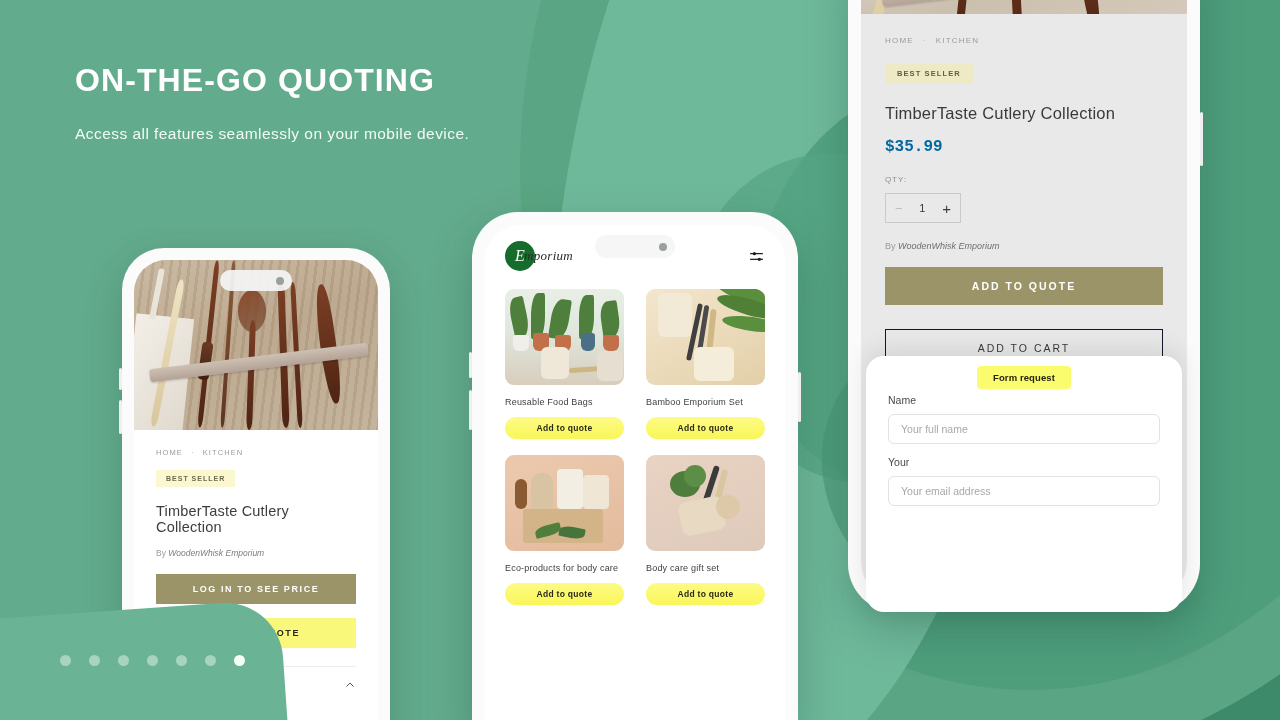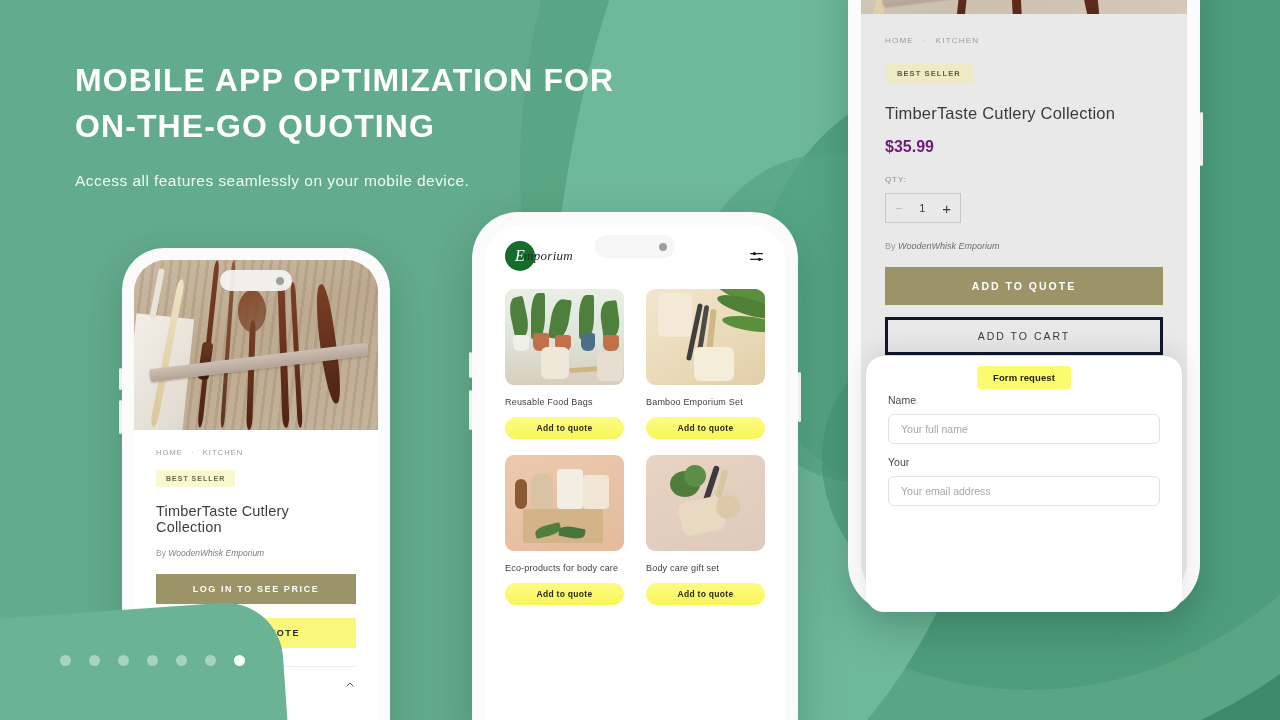--- a/index.html
+++ b/index.html
@@ -178,38 +178,38 @@
   }
   #phone-right .screen { left: 13px; top: 0; width: 326px; height: 647px; border-radius: 0 0 37px 37px; background: #e9e9e9; }
   .r-hero { position: absolute; left: 0; top: 0; width: 100%; height: 62px; overflow: hidden; }
   .r-body { position: absolute; left: 0; top: 62px; width: 100%; padding: 22px 24px 0 24px; }
   .r-crumbs { font-size: 8px; letter-spacing: 1.2px; color: #9b9b9b; text-transform: uppercase; display: flex; gap: 9px; align-items: center; }
   .r-badge {
     display: inline-block; margin-top: 18px; padding: 6px 12px; background: #eeeac5;
     color: #5e5e45; font-size: 7.5px; font-weight: 700; letter-spacing: 1.1px; text-transform: uppercase;
   }
   .r-title { margin-top: 20px; font-size: 16.5px; color: #3a3a3a; letter-spacing: .2px; }
-  .r-price { margin-top: 15px; font-size: 16px; font-weight: 700; color: #701a75; }
+  .r-price { margin-top: 15px; font-size: 16px; font-weight: 700; color: #0369a1; font-family: Liberation Mono, monospace; }
   .r-qtylabel { margin-top: 19px; font-size: 8px; letter-spacing: .9px; color: #8d8d8d; text-transform: uppercase; }
   .qty-box {
     margin-top: 9px; width: 76px; height: 30px; border: 1px solid #c9c9c9;
     display: flex; align-items: center; justify-content: space-between; padding: 0 9px;
     color: #3a3a3a; font-size: 11px;
   }
   .qty-minus { color: #bdbdbd; font-size: 13px; }
   .qty-plus  { color: #3a3a3a; font-size: 15px; }
   .r-by { margin-top: 18px; font-size: 9px; color: #9a9a9a; }
   .r-by em { color: #6f6f6f; font-style: italic; }
   .r-btn-quote {
     margin-top: 16px; width: 100%; height: 38px; background: #9a9468; border: none;
     color: #fff; font-size: 10.5px; font-weight: 700; letter-spacing: 2px; text-transform: uppercase;
     display: flex; align-items: center; justify-content: center;
   }
   .r-btn-cart {
-    margin-top: 12px; width: 100%; height: 38px; background: transparent; border: 3px solid #0f172a;
+    margin-top: 24px; width: 100%; height: 38px; background: transparent; border: 1px solid #0f172a;
     color: #3a3a3a; font-size: 10.5px; letter-spacing: 2px; text-transform: uppercase;
     display: flex; align-items: center; justify-content: center;
   }
   
   .sheet {
     position: absolute; left: 866px; top: 356px; width: 316px; height: 256px;
     background: #fff; border-radius: 18px; z-index: 50;
     box-shadow: 0 -6px 26px rgba(0,0,0,.10);
     padding: 26px 22px 0 22px;
   }
@@ -240,21 +240,20 @@
     <div class="bg-arc1"></div>
     <div class="bg-arc2"></div>
     <div class="bg-band"></div>
     <div class="bg-leaf-a"></div>
     <div class="bg-leaf-b"></div>
     <div class="bg-leaf-c"></div>
   </div>
 
   <div class="headline-wrap">
     <div class="headline">
-      <div>MOBILE APP OPTIMIZATION FOR</div>
       <div>ON-THE-GO QUOTING</div>
     </div>
     <div class="subhead">Access all features seamlessly on your mobile device.</div>
   </div>
 
   <div class="phone" id="phone-left">
     <div class="side-btn" style="left:-3px; top:120px; width:3px; height:22px;"></div>
     <div class="side-btn" style="left:-3px; top:152px; width:3px; height:34px;"></div>
     <div class="screen">
 

